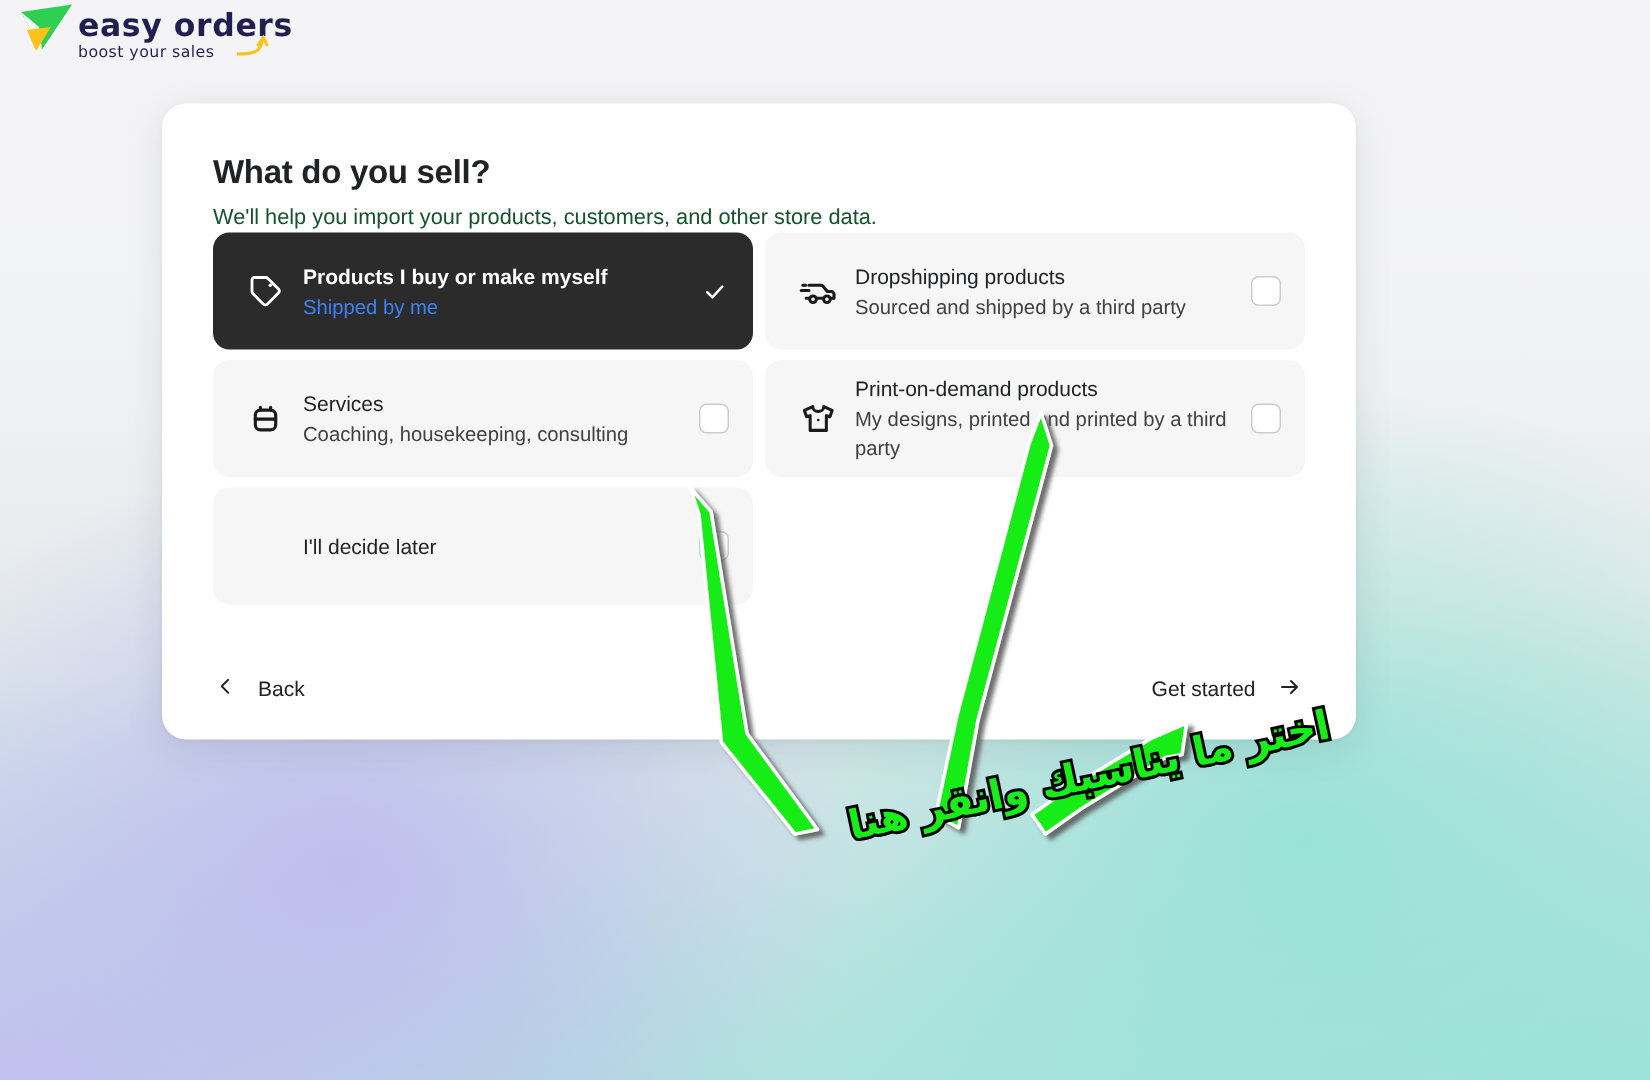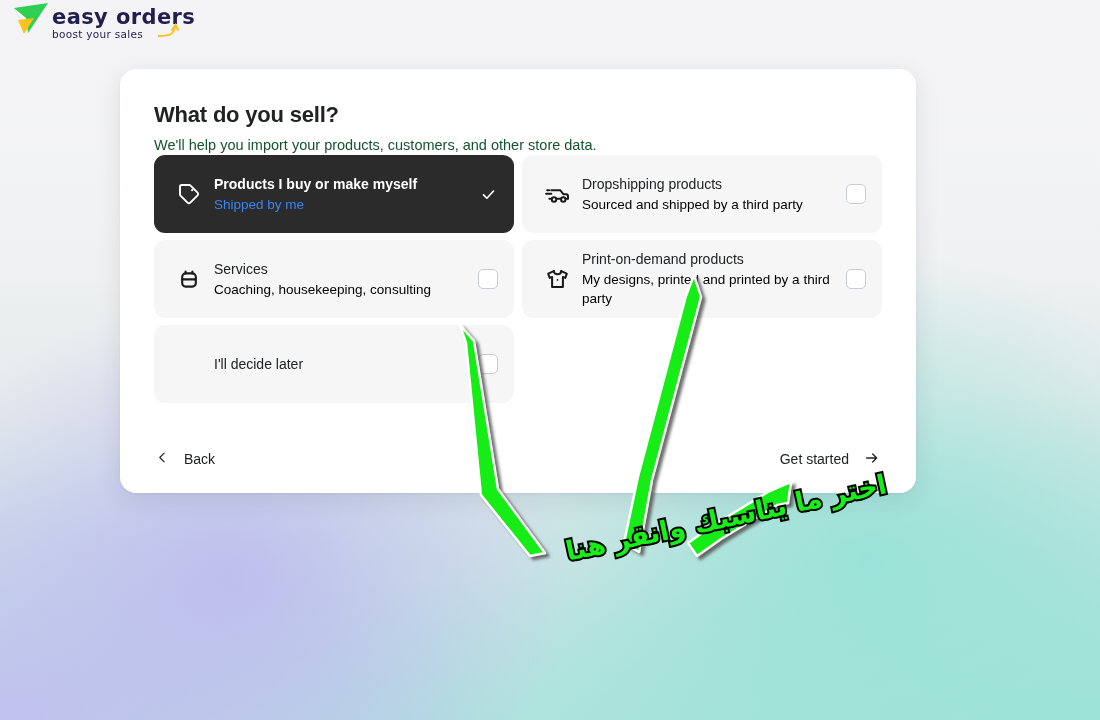--- a/index.html
+++ b/index.html
@@ -50,21 +50,21 @@
   
   .logo {
     position: absolute;
     left: 8px; top: 0px;
     width: 200px; height: 46px;
   }
 
   
   .card {
     position: absolute;
-    left: 120px; top: 69px;
+    left: 108px; top: 69px;
     width: 796px; height: 424px;
     background: #ffffff;
     border-radius: 16px;
     box-shadow: 0 6px 26px rgba(30,35,60,0.10), 0 1px 3px rgba(30,35,60,0.05);
     padding: 32px 34px 0 34px;
   }
 
   .card-title {
     font-size: 22px;
     font-weight: bold;
@@ -118,21 +118,21 @@
     font-size: 14px;
     color: #202223;
     line-height: 19px;
   }
   .option.selected .opt-title {
     color: #ffffff;
     font-weight: bold;
   }
   .opt-desc {
     font-size: 13.5px;
-    color: #000000;
+    color: #404040;
     line-height: 19px;
     margin-top: 1px;
   }
   .option.selected .opt-desc { color: #3b82f6; }
 
   .opt-check {
     flex: 0 0 20px;
     width: 20px; height: 20px;
     border: 1px solid #c9ccd0;
     border-radius: 5px;

